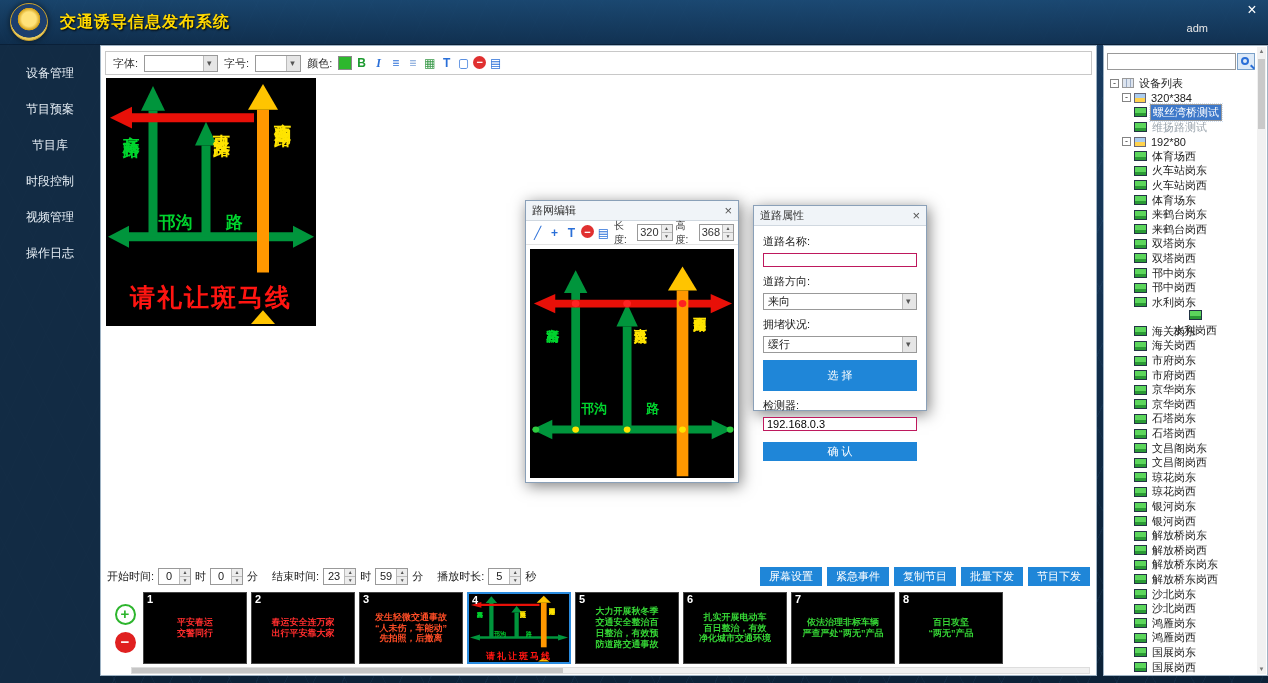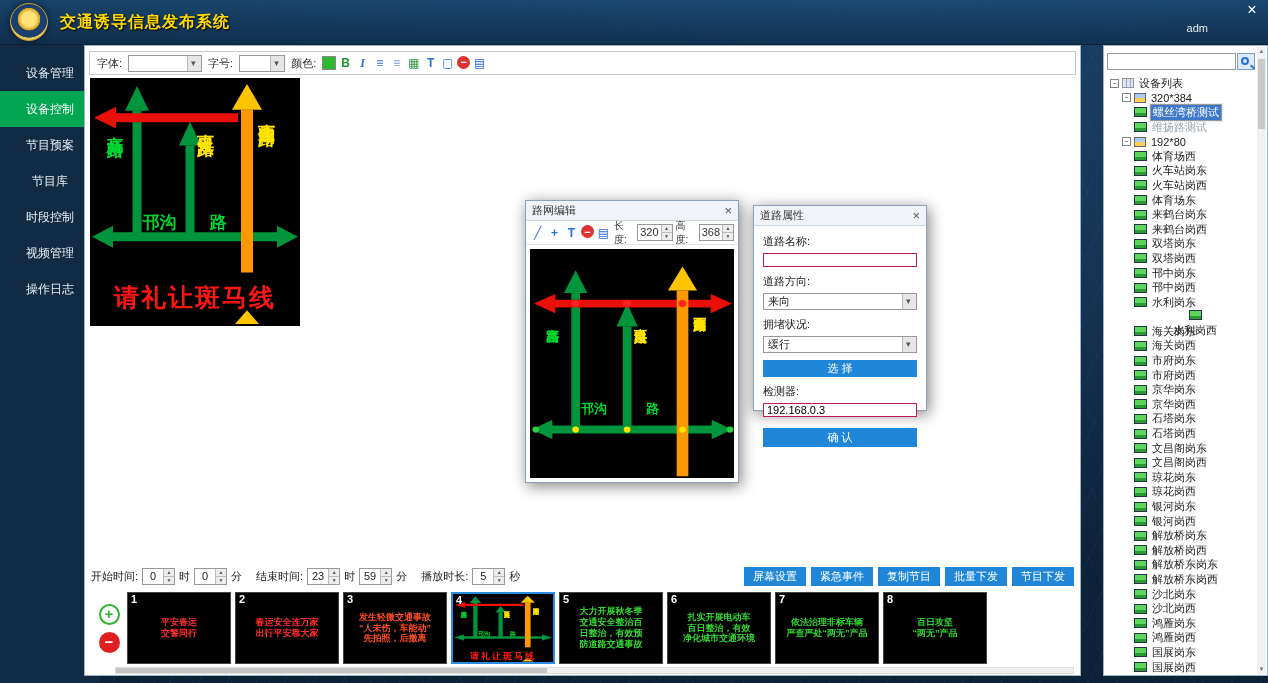--- a/index.html
+++ b/index.html
@@ -18,21 +18,21 @@
     background:radial-gradient(circle at 50% 42%, #ffe27a 0 26%, #d4a017 40%, #1c3f6e 42% 66%, #e8c85a 68% 76%, #15335c 78%);
     border:1px solid #caa02a; box-shadow:0 0 6px rgba(0,0,0,.6); }
   .title { position:absolute; left:60px; top:12px; font-size:16px; font-weight:bold; color:#ffd800; letter-spacing:1px; text-shadow:1px 1px 2px #000; }
   .user { position:absolute; right:60px; top:4px; font-size:11px; color:#e8e8e8;margin-top:18px; }
   .close { position:absolute; right:6px; top:1px; width:20px; font-size:16px; color:#fff; text-align:center; cursor:pointer; }
   
   .side { position:absolute; left:0; top:45px; width:100px; bottom:0; background:rgba(19,44,69,.92); padding-top:10px; }
   .side-item { height:36px; line-height:36px; text-align:center; color:#e6eef5; font-size:12px; cursor:pointer; }
   .side-item.active { background:#00a651; color:#fff; }
   
-  .main { position:absolute; left:84px; top:45px; width:997px; height:631px; background:#fff; border:1px solid #9fb3c4; }
+  .main { position:absolute; left:100px; top:45px; width:997px; height:631px; background:#fff; border:1px solid #9fb3c4; }
   .tb { position:absolute; left:4px; top:5px; right:4px; height:24px; border:1px solid #c8c8c8; background:#fff;
     display:flex; align-items:center; gap:6px; padding:0 7px; font-size:11px; color:#333; }
   .sel { height:17px; border:1px solid #999; background:#fff; position:relative; display:inline-block; }
   .w72 { width:74px; } .w44 { width:46px; }
   .dd { position:absolute; right:0; top:0; bottom:0; width:14px; background:#e6e6e6; border-left:1px solid #bbb; }
   .dd::after { content:"▾"; position:absolute; left:3px; top:2px; font-size:9px; color:#555; }
   .mi { display:inline-flex; align-items:center; justify-content:center; min-width:15px; height:15px; font-size:12px; font-weight:bold; cursor:pointer; }
   .mi.swatch { width:14px; height:14px; min-width:14px; border:1px solid #888; }
   .mi.boldb { font-weight:bold; }
   .mi.italicb { font-style:italic; font-family:"Liberation Serif","DejaVu Serif",serif; }
@@ -47,21 +47,21 @@
   .signmsg { position:absolute; left:0; width:100%; text-align:center; font-weight:bold; letter-spacing:2px; }
   
   .sched { position:absolute; left:6px; right:6px; top:518px; height:24px; display:flex; align-items:center; gap:4px; font-size:11px; color:#222; }
   .spin { display:inline-flex; border:1px solid #999; background:#fff; height:17px; align-items:stretch; }
   .sv { min-width:20px; padding:0 2px; font-size:11px; line-height:15px; text-align:center; }
   .scol { display:flex; flex-direction:column; width:11px; border-left:1px solid #bbb; }
   .su { flex:1; font-size:5px; line-height:7px; text-align:center; background:#ececec; color:#555; font-style:normal; cursor:pointer; }
   .su + .su { border-top:1px solid #bbb; }
   .acts { margin-left:auto; display:flex; gap:5px; }
   .bbtn { background:#1f86d8; color:#fff; border:none; font-size:11px; height:19px; padding:0 9px; cursor:pointer; font-family:inherit; }
-  .bbtn.sm { height:17px; padding:0 13px; }
+  .bbtn.sm { height:31px; padding:0 13px; }
   
   .strip { position:absolute; left:6px; right:6px; top:545px; height:74px; display:flex; align-items:center; }
   .pm { display:flex; flex-direction:column; gap:7px; align-items:center; width:36px; flex:none; }
   .addbtn { width:21px; height:21px; border:2px solid #2db52d; color:#2db52d; border-radius:50%; font-size:15px; font-weight:bold; line-height:16px; text-align:center; background:#fff; cursor:pointer; }
   .rembtn { width:21px; height:21px; background:#e02020; color:#fff; border-radius:50%; font-size:15px; font-weight:bold; line-height:19px; text-align:center; cursor:pointer; }
   .thumbs { display:flex; gap:4px; overflow:hidden; flex:1; }
   .thumb { position:relative; width:104px; height:72px; background:#000; flex:none; border:1px solid #444; cursor:pointer; overflow:hidden; }
   .thumb.selected { border:2px solid #2a8ce0; }
   .mini-sign { position:absolute; inset:0; }
   .tnum { position:absolute; top:0; left:3px; color:#fff; font-size:11px; font-weight:bold; z-index:3; }
@@ -112,21 +112,20 @@
 
   <div class="hdr">
     <div class="badge"></div>
     <div class="title">交通诱导信息发布系统</div>
     <div class="user">adm</div>
     <div class="close">×</div>
   </div>
 
   <div class="side" id="sidebar">
       <div class="side-item">设备管理</div>
-      <div class="side-item active">设备控制</div>
       <div class="side-item">节目预案</div>
       <div class="side-item">节目库</div>
       <div class="side-item">时段控制</div>
       <div class="side-item">视频管理</div>
       <div class="side-item">操作日志</div>
     </div>
 
   <div class="main">
     <div class="tb">
       <span>字体:</span>

